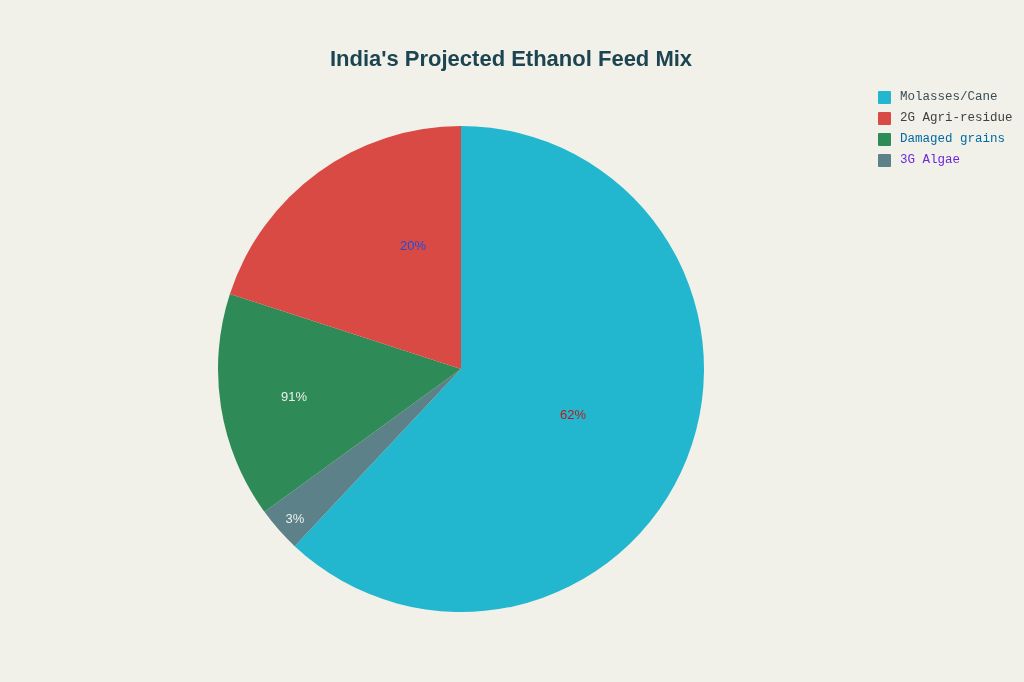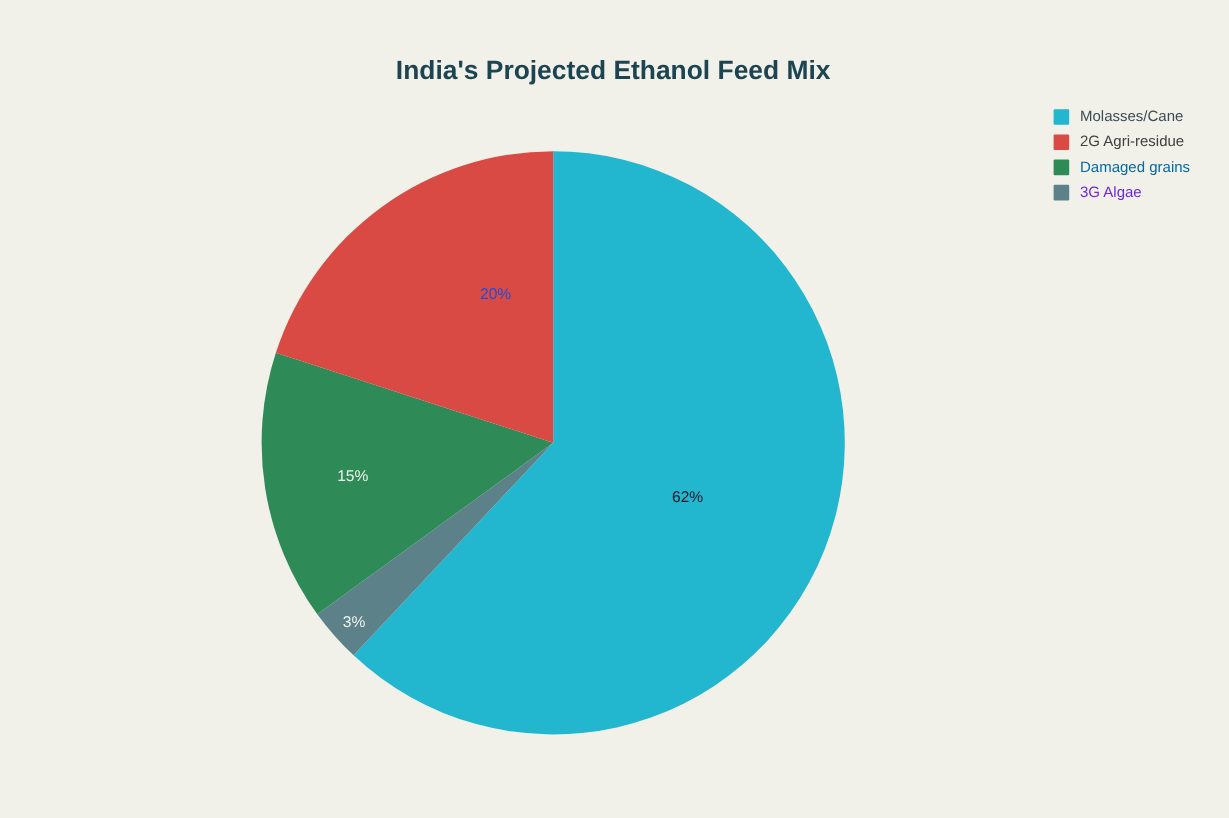--- a/index.html
+++ b/index.html
@@ -40,20 +40,21 @@
     top: 90px;
     display: flex;
     flex-direction: column;
     gap: 7px;
   }
   .legend-item {
     display: flex;
     align-items: center;
     gap: 9px;
     height: 14px;
+    font-family: Liberation Mono, monospace;
   }
   .legend-swatch {
     width: 13px;
     height: 13px;
     flex: 0 0 13px;
     border-radius: 1px;
   }
   .legend-label {
     font-size: 12.5px;
     color: #3c4c55;
@@ -105,19 +106,19 @@
         <span class="legend-swatch" style="background: rgb(46, 139, 87);"></span>
         <span class="legend-label" style="color: #0369a1;">Damaged grains</span>
       </div>
       <div class="legend-item">
         <span class="legend-swatch" style="background: rgb(93, 129, 137);"></span>
         <span class="legend-label" style="color: #6d28d9;">3G Algae</span>
       </div>
     </div>
 
   <div class="pie-area" id="labels">
-      <div class="slice-label" style="left: 573px; top: 414px; color: #0f172a;">62%</div>
+      <div class="slice-label" style="left: 573px; top: 414px; color: #b91c1c;">62%</div>
       <div class="slice-label" style="left: 295px; top: 518px; color: rgb(238, 240, 236);">3%</div>
-      <div class="slice-label" style="left: 294px; top: 396px; color: rgb(238, 240, 236);">15%</div>
+      <div class="slice-label" style="left: 294px; top: 396px; color: rgb(238, 240, 236);">91%</div>
       <div class="slice-label" style="left: 373px; top: 245px; color: #1d4ed8; margin-left: 40px;">20%</div>
     </div>
 
 </div>
 
 </body></html>

